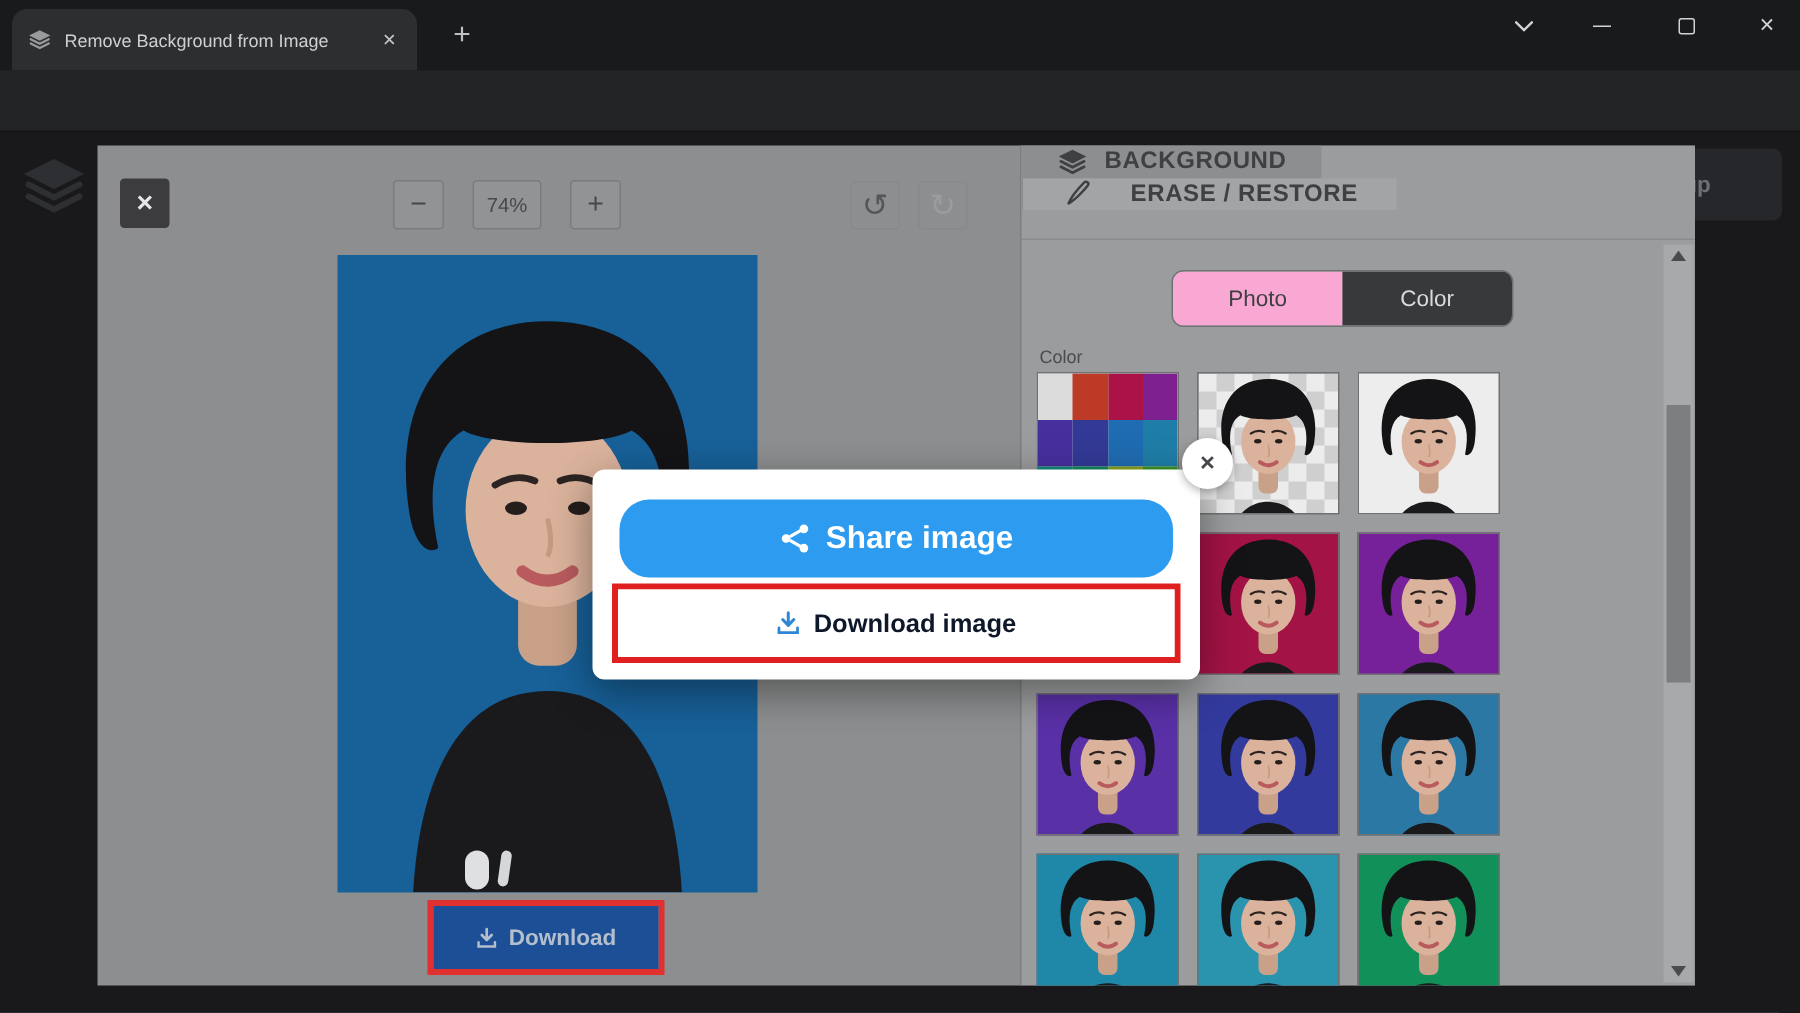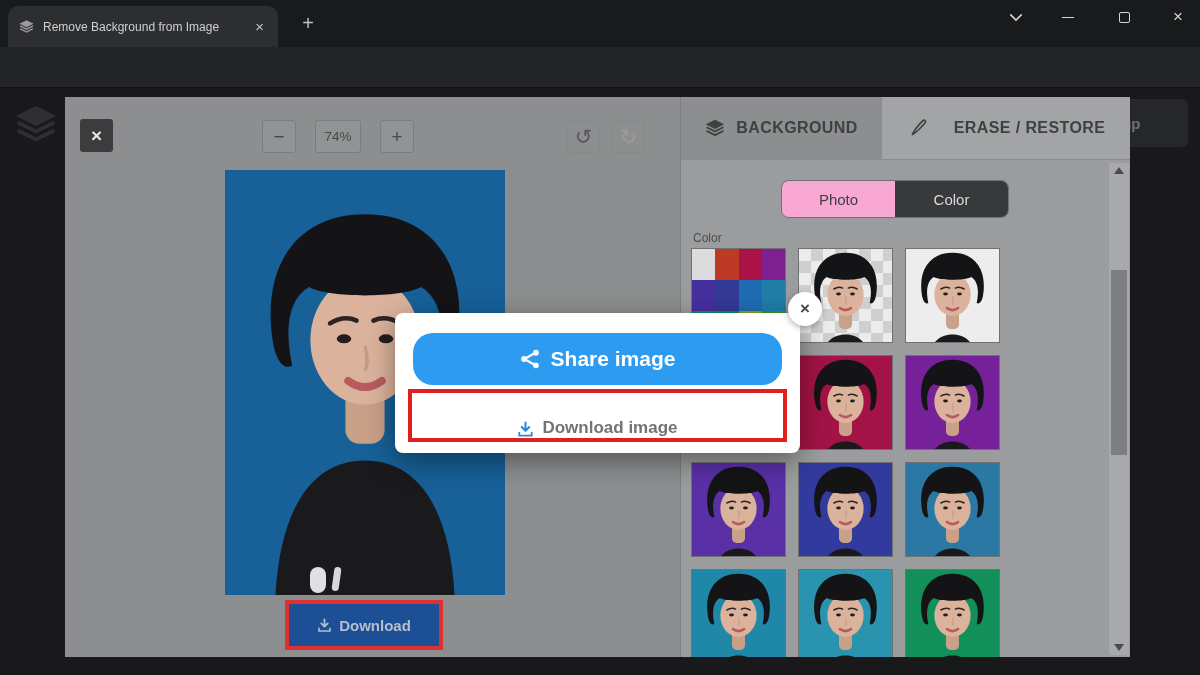--- a/index.html
+++ b/index.html
@@ -77,21 +77,21 @@
 
   .dl-annot { position:absolute; left:220px; top:503px; width:158px; height:50px;
     border:4px solid #e03030; }
   .download-btn { width:100%; height:100%; background:#1c4f96; display:flex; align-items:center;
     justify-content:center; gap:7px; color:#b4bfce; font-size:15px; font-weight:bold; }
 
   
   .rpanel { position:absolute; left:615px; top:0; width:450px; height:560px; background:#9b9c9d;
     border-left:1px solid #7d7e7f; }
   .tabs { position:absolute; left:0; top:0; width:450px; height:63px; display:flex;
-    border-bottom:1px solid #8a8b8c; }
+    border-bottom:1px solid #8a8b8c;flex-direction:column; }
   .rtab { display:flex; align-items:center; justify-content:center; gap:10px; font-size:16px;
     font-weight:bold; letter-spacing:.4px; color:#3e4042; }
   .tab-bg { width:200px; background:#8d8e8f; }
   .tab-erase { width:250px; background:#a3a4a5; border-left:1px solid #8a8b8c;gap:25px; }
 
   .toggle { position:absolute; left:100px; top:83px; width:228px; height:38px; border-radius:8px;
     overflow:hidden; border:1px solid #717274; display:flex; }
   .tg-photo { width:50%; background:#f9a8d4; color:#3e3f41; display:flex; align-items:center;
     justify-content:center; font-size:15px; }
   .tg-color { width:50%; background:#38393b; color:#d9dadb; display:flex; align-items:center;
@@ -116,22 +116,22 @@
   .sarrow.down { bottom:4px; border-top:7px solid #4a4b4d; }
 
   
   .modal { position:absolute; left:395px; top:225px; width:405px; height:140px; background:#ffffff;
     border-radius:8px; box-shadow:0 8px 28px rgba(0,0,0,.4); z-index:10; }
   .share-btn { position:absolute; left:18px; top:20px; width:369px; height:52px; border-radius:8px;
     background:#2d9cf0; display:flex; align-items:center; justify-content:center; gap:11px;
     color:#ffffff; font-size:21px; font-weight:bold; }
   .dlimg-annot { position:absolute; left:13px; top:76px; width:379px; height:53px;
     border:4px solid #e02020; background:#ffffff; }
-  .dlimg-btn { width:100%; height:100%; display:flex; align-items:flex-end; justify-content:center;
-    gap:8px; color:#737373; font-size:17px; font-weight:bold; background:#ffffff; }
+  .dlimg-btn { width:100%; height:100%; display:flex; align-items:center; justify-content:center;
+    gap:8px; color:#0f172a; font-size:17px; font-weight:bold; background:#ffffff; }
   .modal-close { position:absolute; left:393px; top:-21px; width:34px; height:34px; border-radius:50%;
     background:#ffffff; box-shadow:0 2px 6px rgba(0,0,0,.3); display:flex; align-items:center;
     justify-content:center; color:#46474a; font-size:17px; font-weight:bold; }
 
   .hidden-defs { position:absolute; width:0; height:0; overflow:hidden; }
 </style>
 </head>
 <body>
 
 <svg class="hidden-defs" aria-hidden="true">

